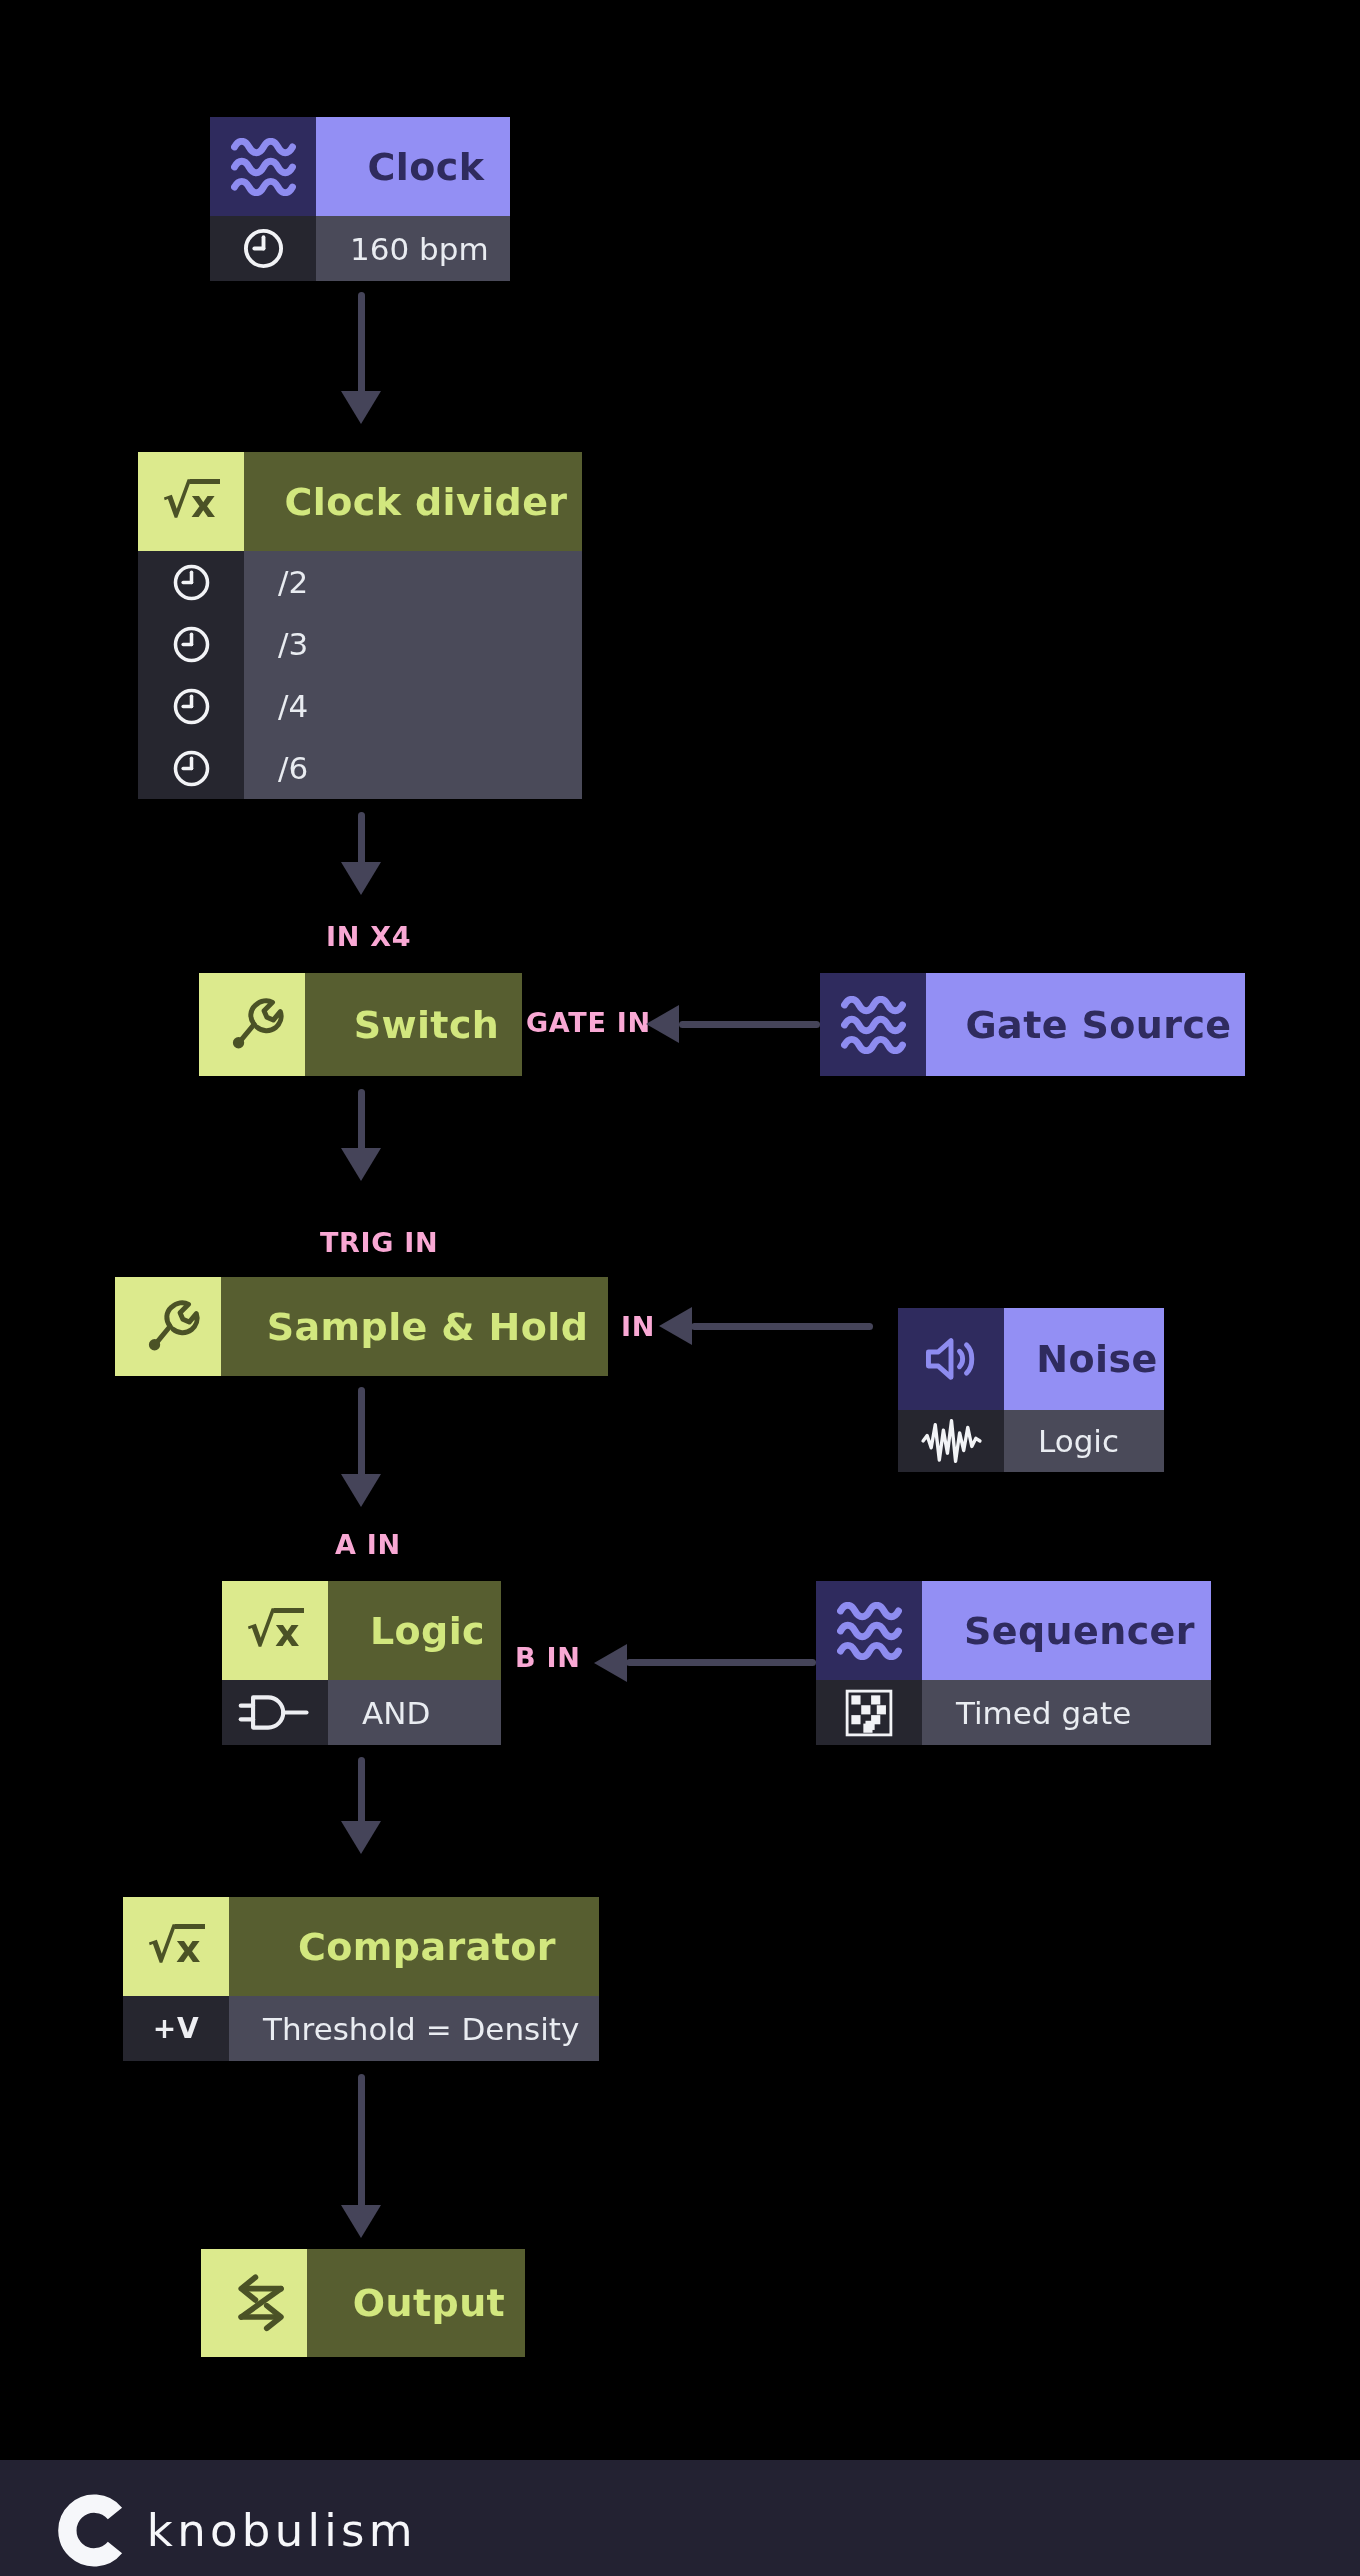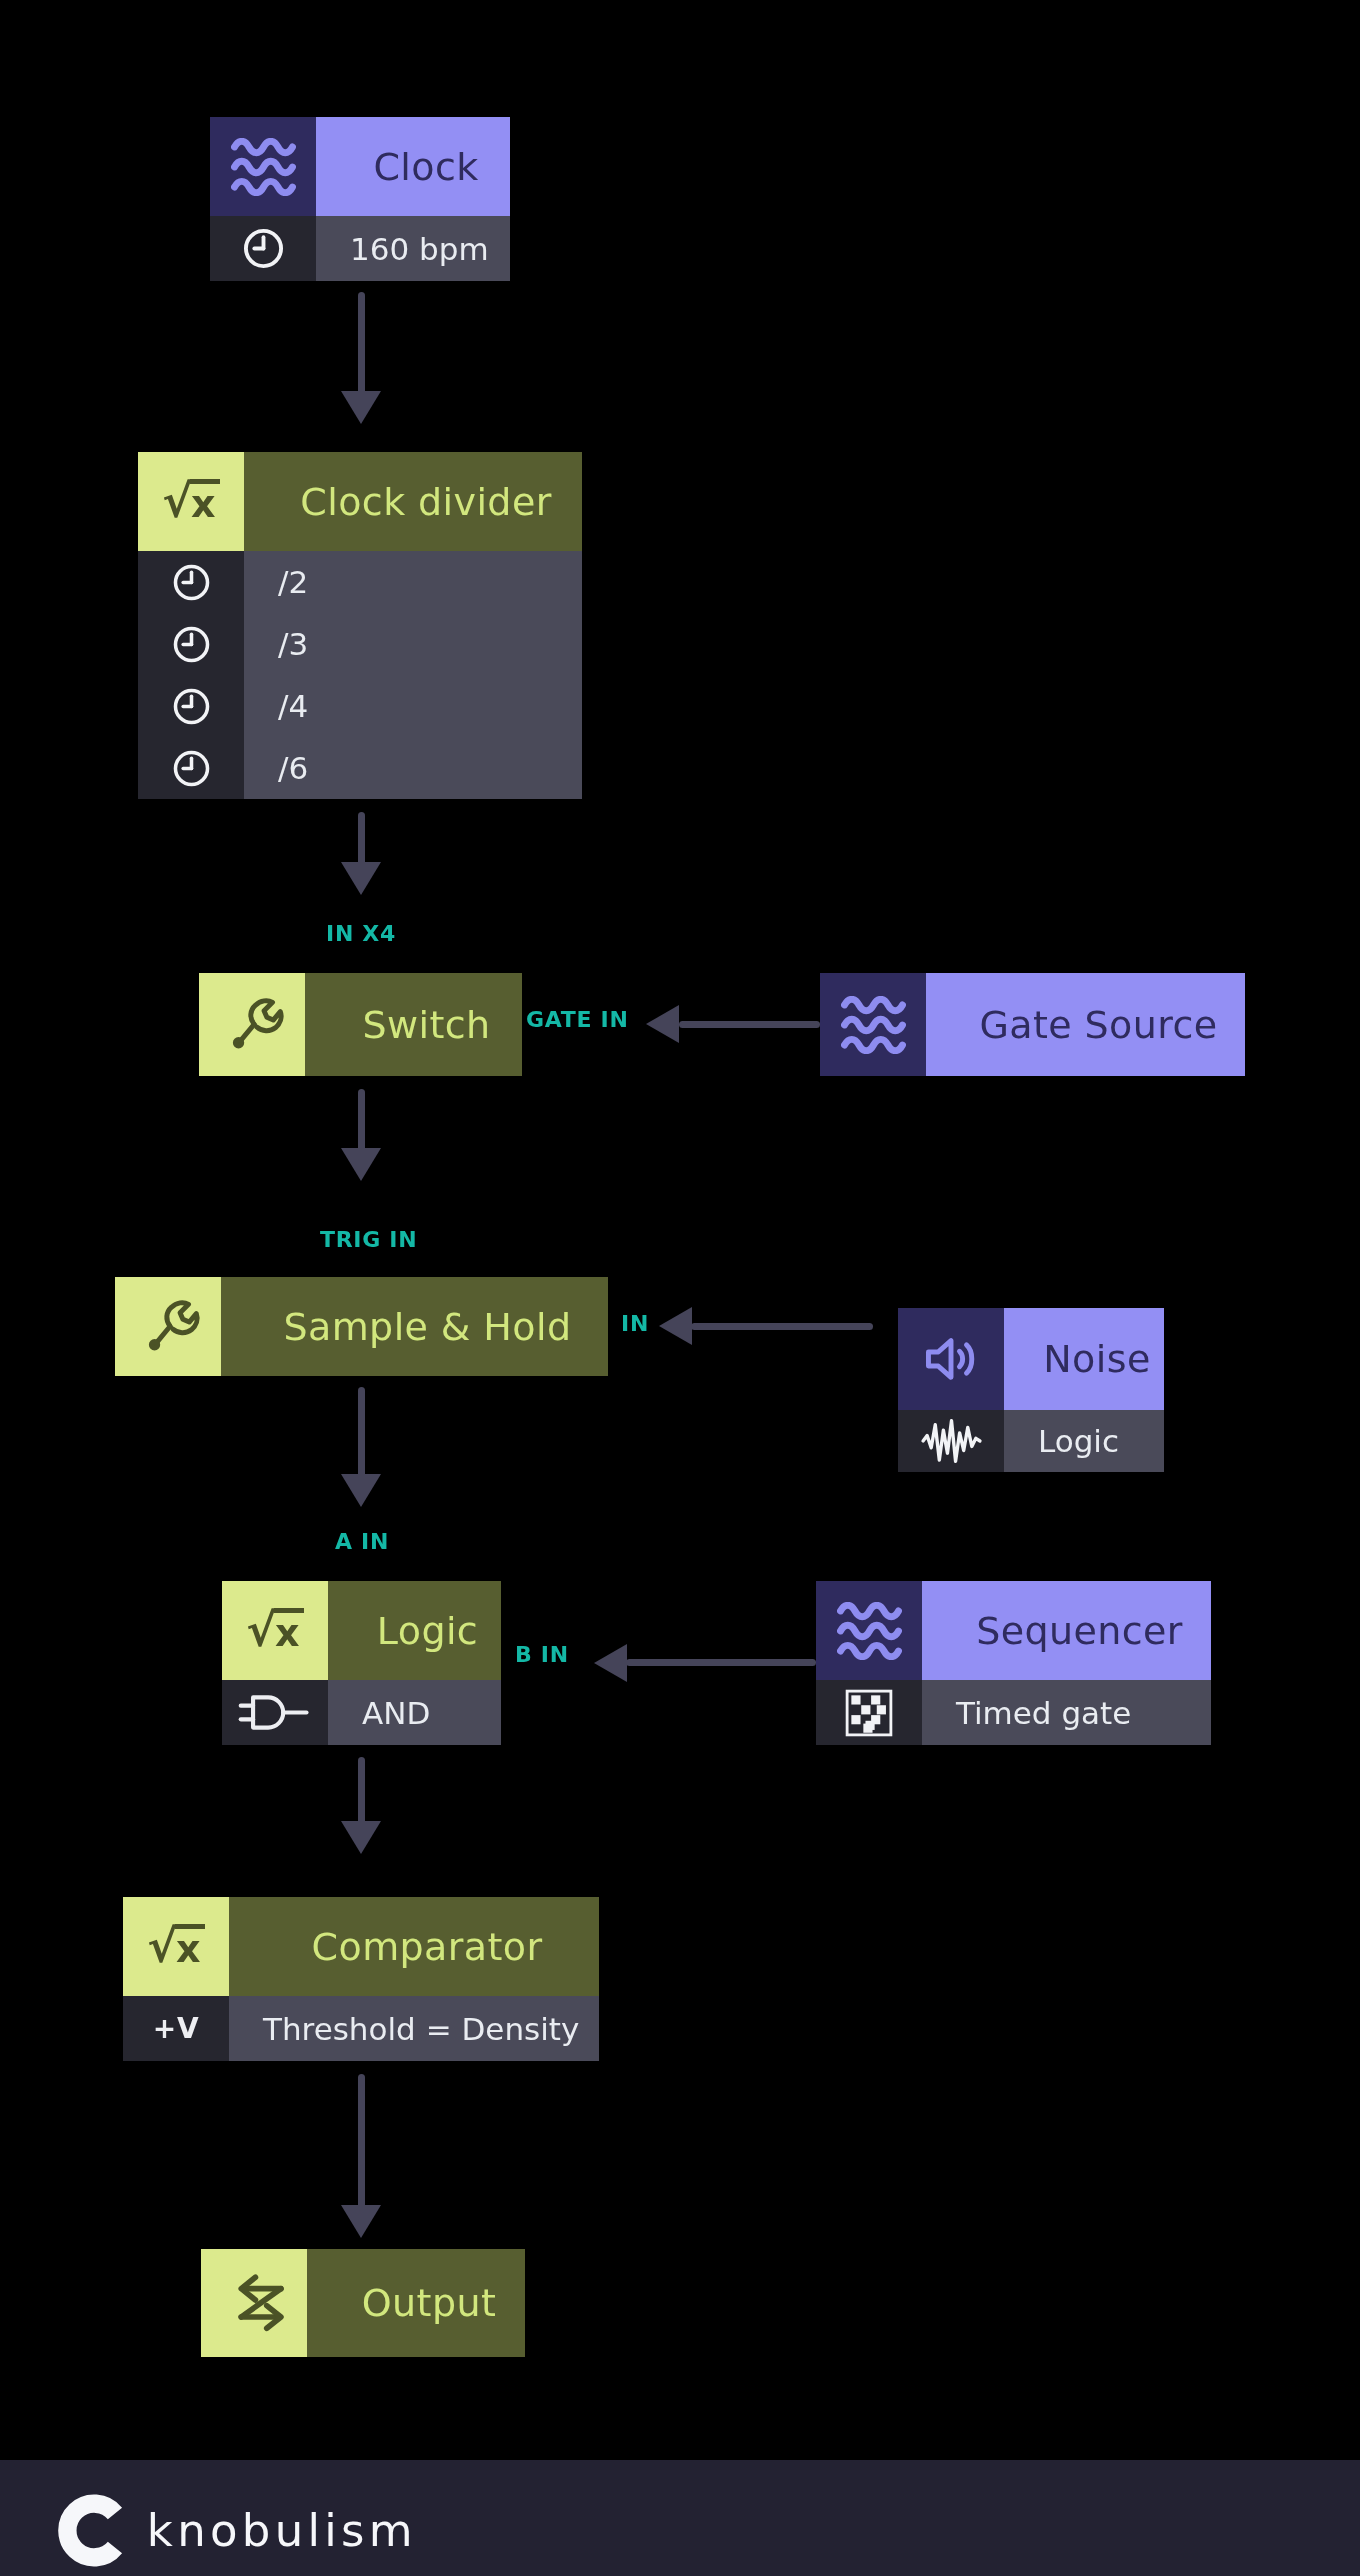--- a/index.html
+++ b/index.html
@@ -3,21 +3,21 @@
 <meta charset="utf-8">
 <style>
   html,body{margin:0;padding:0;background:#000;}
   .stage{position:relative;width:1360px;height:2576px;background:#000;overflow:hidden;
          font-family:"DejaVu Sans","Liberation Sans",sans-serif;}
 
   
   .node{position:absolute;display:grid;}
   .cell{display:flex;align-items:center;}
   .icon-cell{justify-content:center;}
-  .title-cell{justify-content:center;font-weight:400;font-size:38px;letter-spacing:0.4px;padding-left:26px;}
+  .title-cell{justify-content:center;font-weight:700;font-size:38px;letter-spacing:0.4px;padding-left:26px;}
   .row-icon-cell{background:#26262f;justify-content:center;}
   .row-value-cell{background:#4a4a59;color:#e9ecf1;font-size:31px;padding-left:34px;}
 
   .purple-icon{background:#2f2b5e;}
   .purple-title{background:#938ff4;color:#2f2b5e;}
   .green-icon{background:#dcea8d;}
   .olive-title{background:#575e30;color:#d2e77e;}
 
   .n-clock      {left:210px; top:117px;  width:300px; grid-template-columns:106px 1fr; grid-template-rows:99px 65px;}
   .n-divider    {left:138px; top:452px;  width:444px; grid-template-columns:106px 1fr; grid-template-rows:99px 62px 62px 62px 62px;}
@@ -48,21 +48,21 @@
   .a3l{left:358px;top:1089px;height:64px;} .a3h{left:341px;top:1148px;}
   .a4l{left:358px;top:1387px;height:91px;}.a4h{left:341px;top:1474px;}
   .a5l{left:358px;top:1757px;height:68px;} .a5h{left:341px;top:1821px;}
   .a6l{left:358px;top:2074px;height:135px;}.a6h{left:341px;top:2205px;}
 
   .h1l{left:679px;top:1021px;width:141px;} .h1h{left:646px;top:1005px;}
   .h2l{left:691px;top:1323px;width:182px;} .h2h{left:659px;top:1307px;}
   .h3l{left:626px;top:1659px;width:190px;} .h3h{left:594px;top:1644px;}
 
   
-  .port-label{position:absolute;color:#14b8a6;font-size:22px;font-weight:600;letter-spacing:0.7px;white-space:nowrap;}
+  .port-label{position:absolute;color:#f9a8d4;font-size:27px;font-weight:600;letter-spacing:0.7px;white-space:nowrap;}
   .lbl-inx4  {left:326px;top:921px;}
   .lbl-gatein{left:526px;top:1007px;}
   .lbl-trigin{left:320px;top:1227px;}
   .lbl-in    {left:621px;top:1311px;}
   .lbl-ain   {left:335px;top:1529px;}
   .lbl-bin   {left:515px;top:1642px;}
 
   
   .footer{position:absolute;left:0;top:2460px;width:1360px;height:140px;background:#232232;
           display:flex;align-items:center;padding-left:55px;box-sizing:border-box;}

